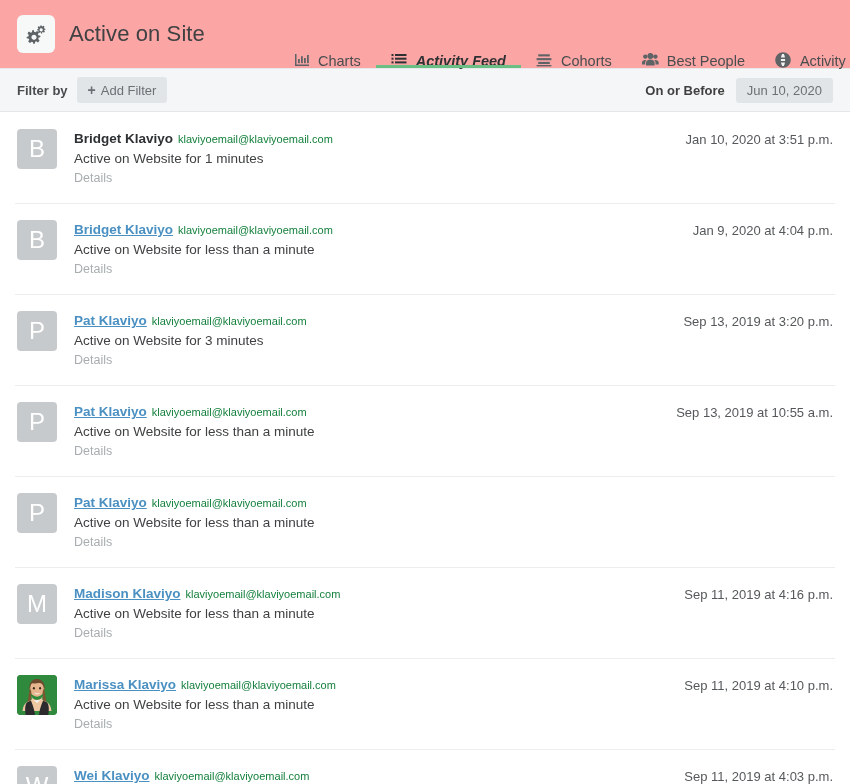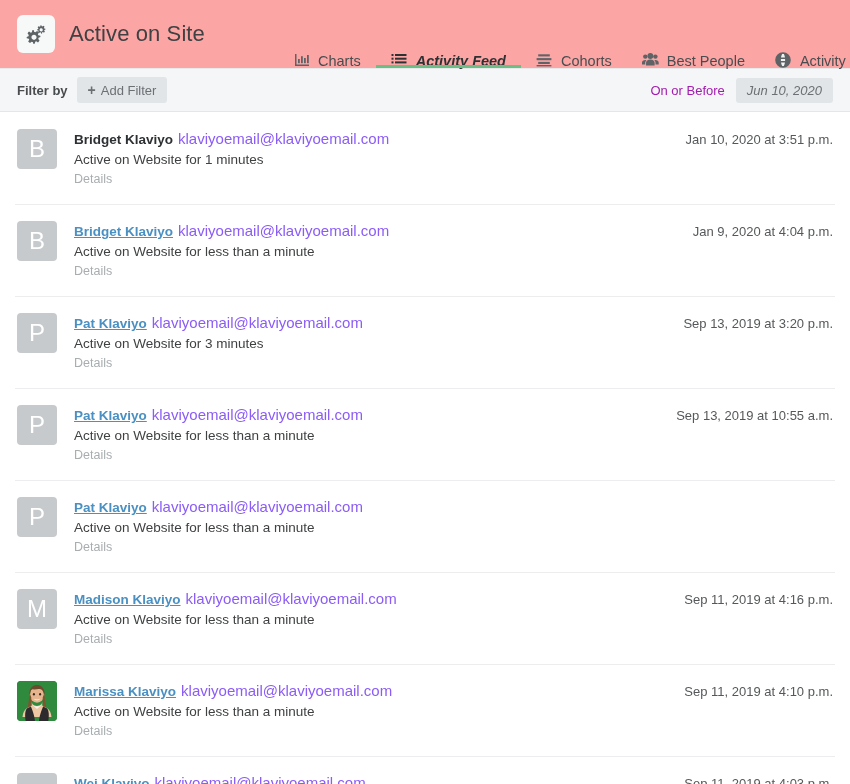--- a/index.html
+++ b/index.html
@@ -142,34 +142,33 @@
     color: #6c7074;
   }
   .filter-right {
     margin-left: auto;
     display: flex;
     align-items: center;
     gap: 11px;
   }
   .onbefore-label {
     font-size: 13px;
-    font-weight: normal;
-    color: #a21caf;
+    font-weight: bold;
+    color: #404040;
   }
   .date-chip {
     background: #e2e5e7;
     color: #6c7074;
     border-radius: 3px;
     padding: 6px 11px;
     font-size: 13px;
     cursor: pointer;
     line-height: 1;
     border: none;
     font-family: inherit;
-    font-style: italic;
   }
 
   
   .feed {
     padding: 0;
   }
   .feed-row {
     position: relative;
     display: flex;
     align-items: flex-start;
@@ -231,24 +230,24 @@
   .person-name {
     font-weight: bold;
     color: #2e3133;
   }
   .person-name.link {
     color: #4a90c2;
     text-decoration: underline;
     cursor: pointer;
   }
   .person-email {
-    color: #8b5cf6;
+    color: #15803d;
     font-weight: 400;
     margin-left: 5px;
-    font-size: 15px;
+    font-size: 11px;
   }
   .row-line2 {
     font-size: 13.5px;
     line-height: 18px;
     color: #3f4142;
     margin-bottom: 2px;
   }
   .row-details {
     font-size: 12.5px;
     line-height: 17px;

